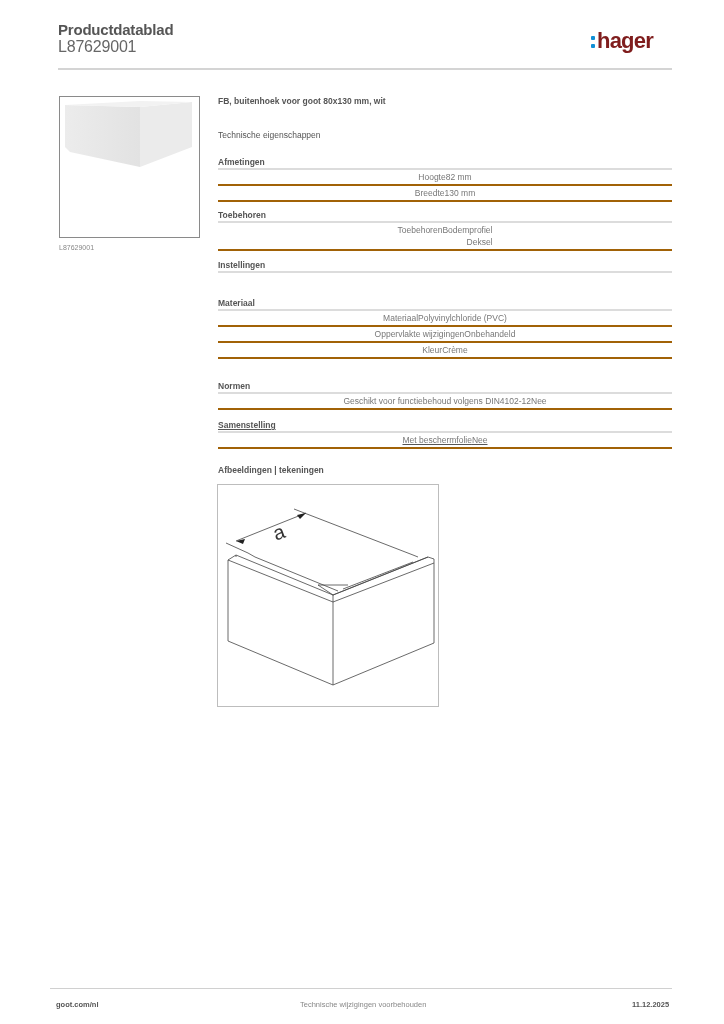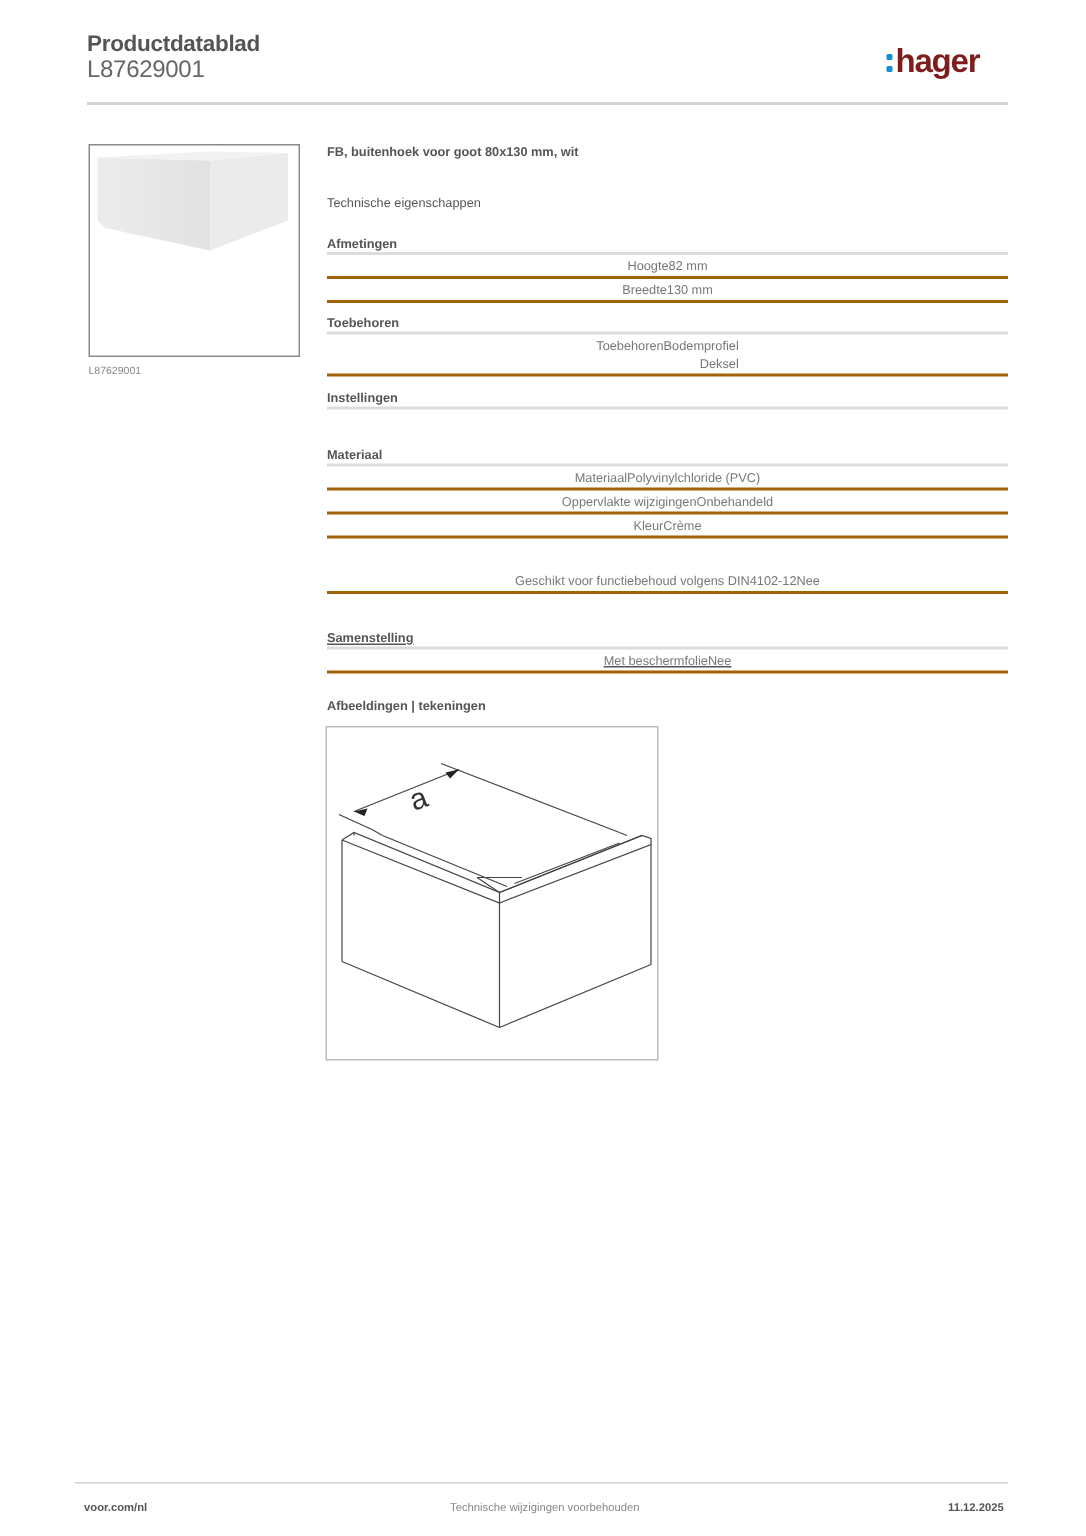--- a/index.html
+++ b/index.html
@@ -99,20 +99,21 @@
       <span>Oppervlakte wijzigingen</span>
       <span class="val">Onbehandeld</span>
     </div>
     <div class="row">
       <span>Kleur</span>
       <span class="val">Crème</span>
     </div>
   </div>
 
   <div class="section" style="top:284px;">
+    <div class="section-title">Normen</div>
     <div class="row">
       <span>Geschikt voor functiebehoud volgens DIN4102-12</span>
       <span class="val">Nee</span>
     </div>
   </div>
 
   <div class="section" style="top:323px;text-decoration:underline;">
     <div class="section-title">Samenstelling</div>
     <div class="row">
       <span>Met beschermfolie</span>
@@ -151,15 +152,15 @@
       <line x1="10" y1="156" x2="115" y2="200"></line>
       <line x1="115" y1="200" x2="216" y2="158"></line>
     </g>
     <polygon points="18,56 27,54 25,59" fill="#222"></polygon>
     <polygon points="88,28 79,30 82,34" fill="#222"></polygon>
     <text x="56" y="56" font-size="20" fill="#333" font-family="Liberation Sans, sans-serif" transform="rotate(-20 56 50)">a</text>
   </svg>
 </div>
 
 <div class="footer-rule"></div>
-<div class="footer-left">voor.com/nl</div>
+<div class="footer-left">goot.com/nl</div>
 <div class="footer-center">Technische wijzigingen voorbehouden</div>
 <div class="footer-right">11.12.2025</div>
 
 </body></html>

